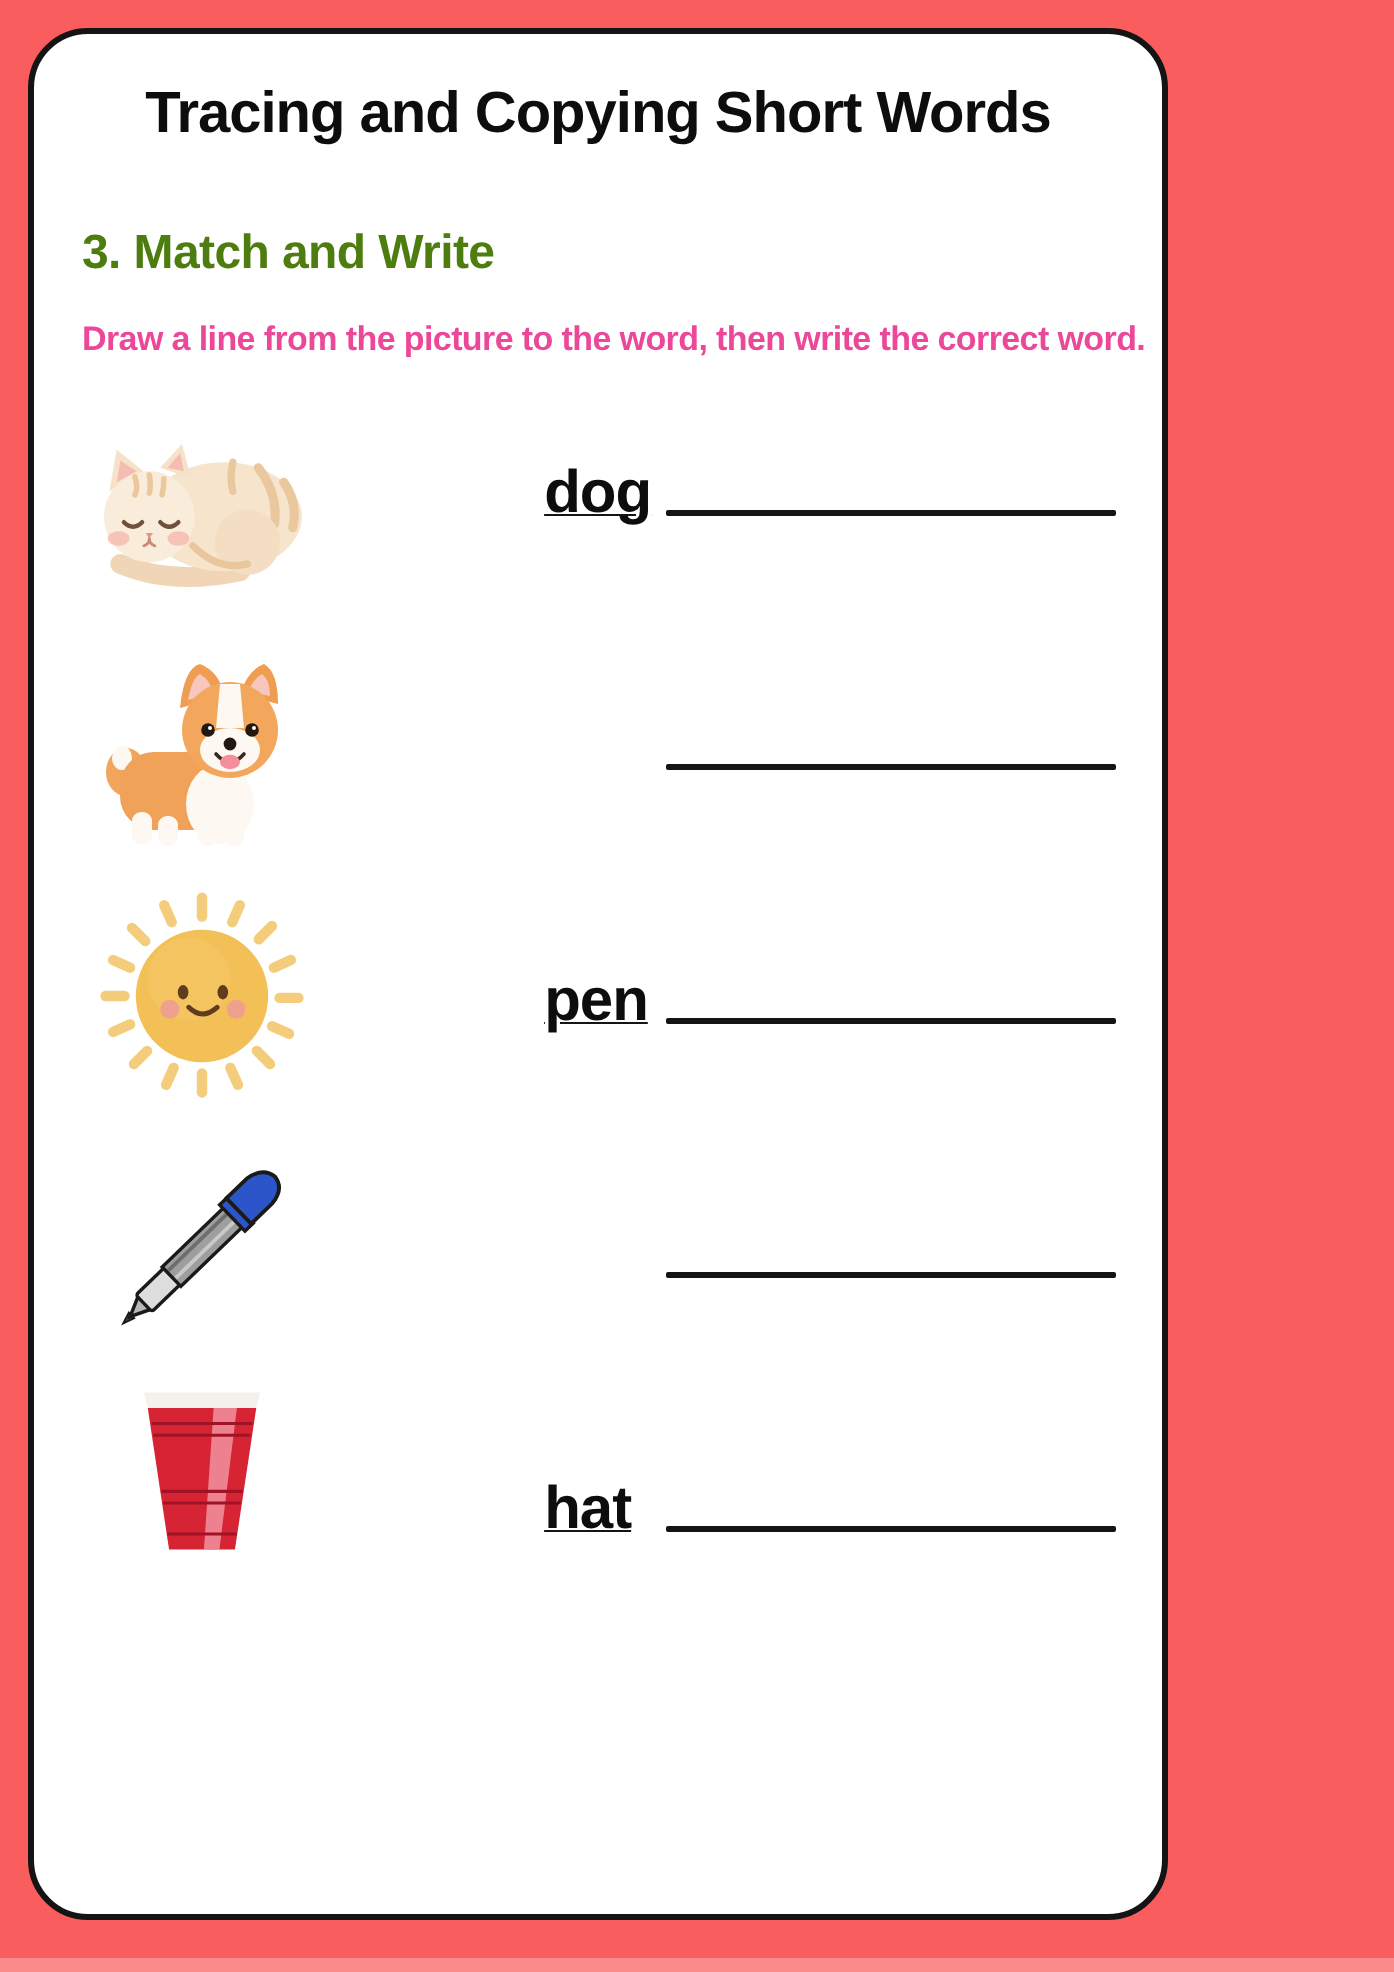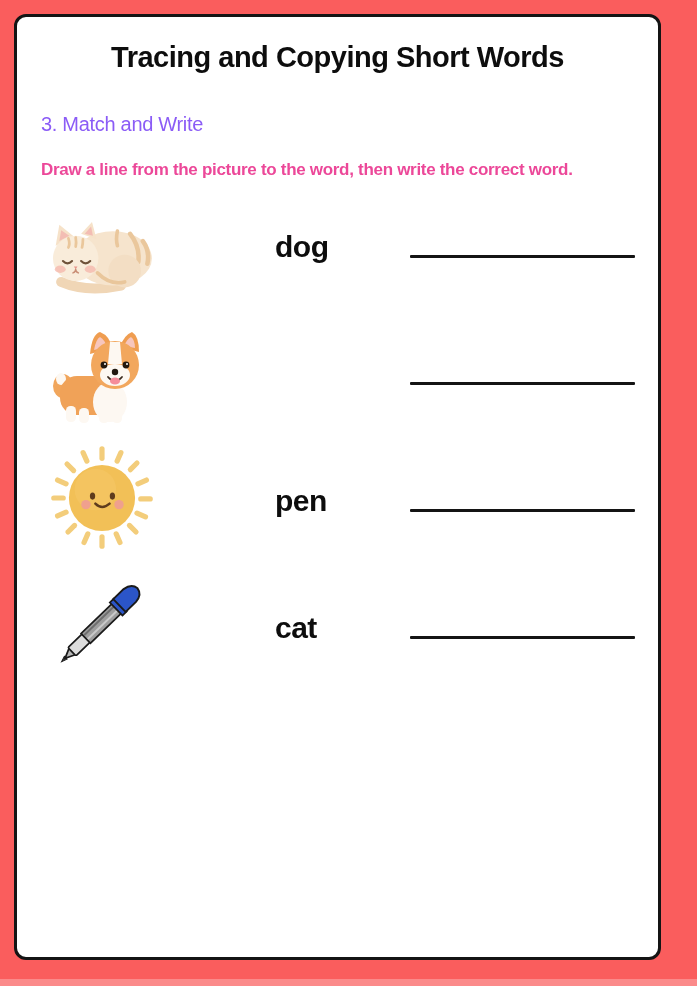--- a/index.html
+++ b/index.html
@@ -7,39 +7,39 @@
     width:697px;height:986px;position:relative;overflow:hidden;
     background:#fa5d5d;
     font-family:"Liberation Sans","DejaVu Sans",sans-serif;
     color:#141414;
   }
   .page-edge{
     position:absolute;left:0;right:0;bottom:0;height:7px;
     background:rgba(255,255,255,0.28);
   }
   .card{
-    position:absolute;left:14px;top:14px;width:647px;height:946px;
-    background:#ffffff;border:3px solid #141414;border-radius:12px;
+    position:absolute;left:14px;top:14px;width:570px;height:946px;
+    background:#ffffff;border:3px solid #141414;border-radius:30px;
     box-sizing:border-box;
   }
   .title{
     position:absolute;top:24px;left:0;right:0;text-align:center;
     font-size:29px;font-weight:bold;letter-spacing:-0.5px;color:#0d0d0d;
   }
   .section-heading{
     position:absolute;top:96px;left:24px;
-    font-size:20px;font-weight:normal;letter-spacing:-0.3px;color:#8b5cf6;
+    font-size:24px;font-weight:bold;letter-spacing:-0.3px;color:#4d7c0f;
   }
   .instructions{
     position:absolute;top:143px;left:24px;right:14px;
     font-size:17px;font-weight:bold;letter-spacing:-0.3px;color:#ec4899;
     white-space:nowrap;
   }
   .rows{position:absolute;top:166px;left:0;right:0;}
-  .row{height:127px;display:flex;align-items:center;}
+  .row{height:127px;display:flex;align-items:center;text-decoration:underline;}
   .cell-pic{width:170px;display:flex;justify-content:center;align-items:center;}
   .cell-word{width:150px;box-sizing:border-box;padding-left:88px;}
   .word{font-size:30px;font-weight:bold;letter-spacing:-0.5px;color:#0d0d0d;}
   .cell-line{flex:1;display:flex;}
   .write-line{
     width:225px;height:3px;background:#141414;border-radius:1px;
     margin-left:auto;margin-right:23px;transform:translateY(10px);
   }
   
   .row-1 .cell-pic svg{transform:translateY(10px);}
@@ -166,24 +166,41 @@
             <polygon points="7,45.5 -4,50.5 7,55.5" fill="#b8b8b8" stroke="#1a1a1a" stroke-width="1.8"></polygon>
             <rect x="6" y="44.5" width="21" height="12" rx="1.5" fill="#dddddd" stroke="#1a1a1a" stroke-width="1.8"></rect>
             <rect x="26" y="43.5" width="47" height="14" fill="#9e9e9e" stroke="#1a1a1a" stroke-width="1.8"></rect>
             <line x1="27" y1="47" x2="72" y2="47" stroke="#6e6e6e" stroke-width="2"></line>
             <line x1="27" y1="52.5" x2="72" y2="52.5" stroke="#c9c9c9" stroke-width="2"></line>
             <rect x="70" y="41" width="6" height="19" fill="#2b55c8" stroke="#1a1a1a" stroke-width="1.8"></rect>
             <path d="M75,41 h15 q10,1.5 11,9.5 q-1,8 -11,9 h-15 Z" fill="#2b55c8" stroke="#1a1a1a" stroke-width="2"></path>
           </g>
         </svg>
       </div>
-      <div class="cell-word"><span class="word">cat</span></div>
-      <div class="cell-line">
-          <div class="write-line"></div>
-        </div>
-    </div>
-
+      <div class="cell-line">
+          <div class="write-line"></div>
+        </div>
+    </div>
+
+    <div class="row row-5">
+      <div class="cell-pic">
+        <svg width="62" height="82" viewBox="0 0 64 84">
+          <path d="M2,1 h60 l-2,8 h-56 Z" fill="#f4f1ec"></path>
+          <polygon points="4,9 60,9 49,82 15,82" fill="#d62434"></polygon>
+          <polygon points="38,9 50,9 41,82 33,82" fill="#ef8a98" opacity="0.92"></polygon>
+          <path d="M6,17 h52" stroke="#a01324" stroke-width="1.6"></path>
+          <path d="M7,23 h50" stroke="#a01324" stroke-width="1.6"></path>
+          <path d="M11,52 h42" stroke="#a01324" stroke-width="1.6"></path>
+          <path d="M12,58 h40" stroke="#a01324" stroke-width="1.6"></path>
+          <path d="M14,74 h36" stroke="#a01324" stroke-width="1.6"></path>
+        </svg>
+      </div>
+      <div class="cell-word"><span class="word">hat</span></div>
+      <div class="cell-line">
+          <div class="write-line"></div>
+        </div>
+    </div>
 
 
   </div>
 </div>
 
 <div class="page-edge"></div>
 
 </body></html>

